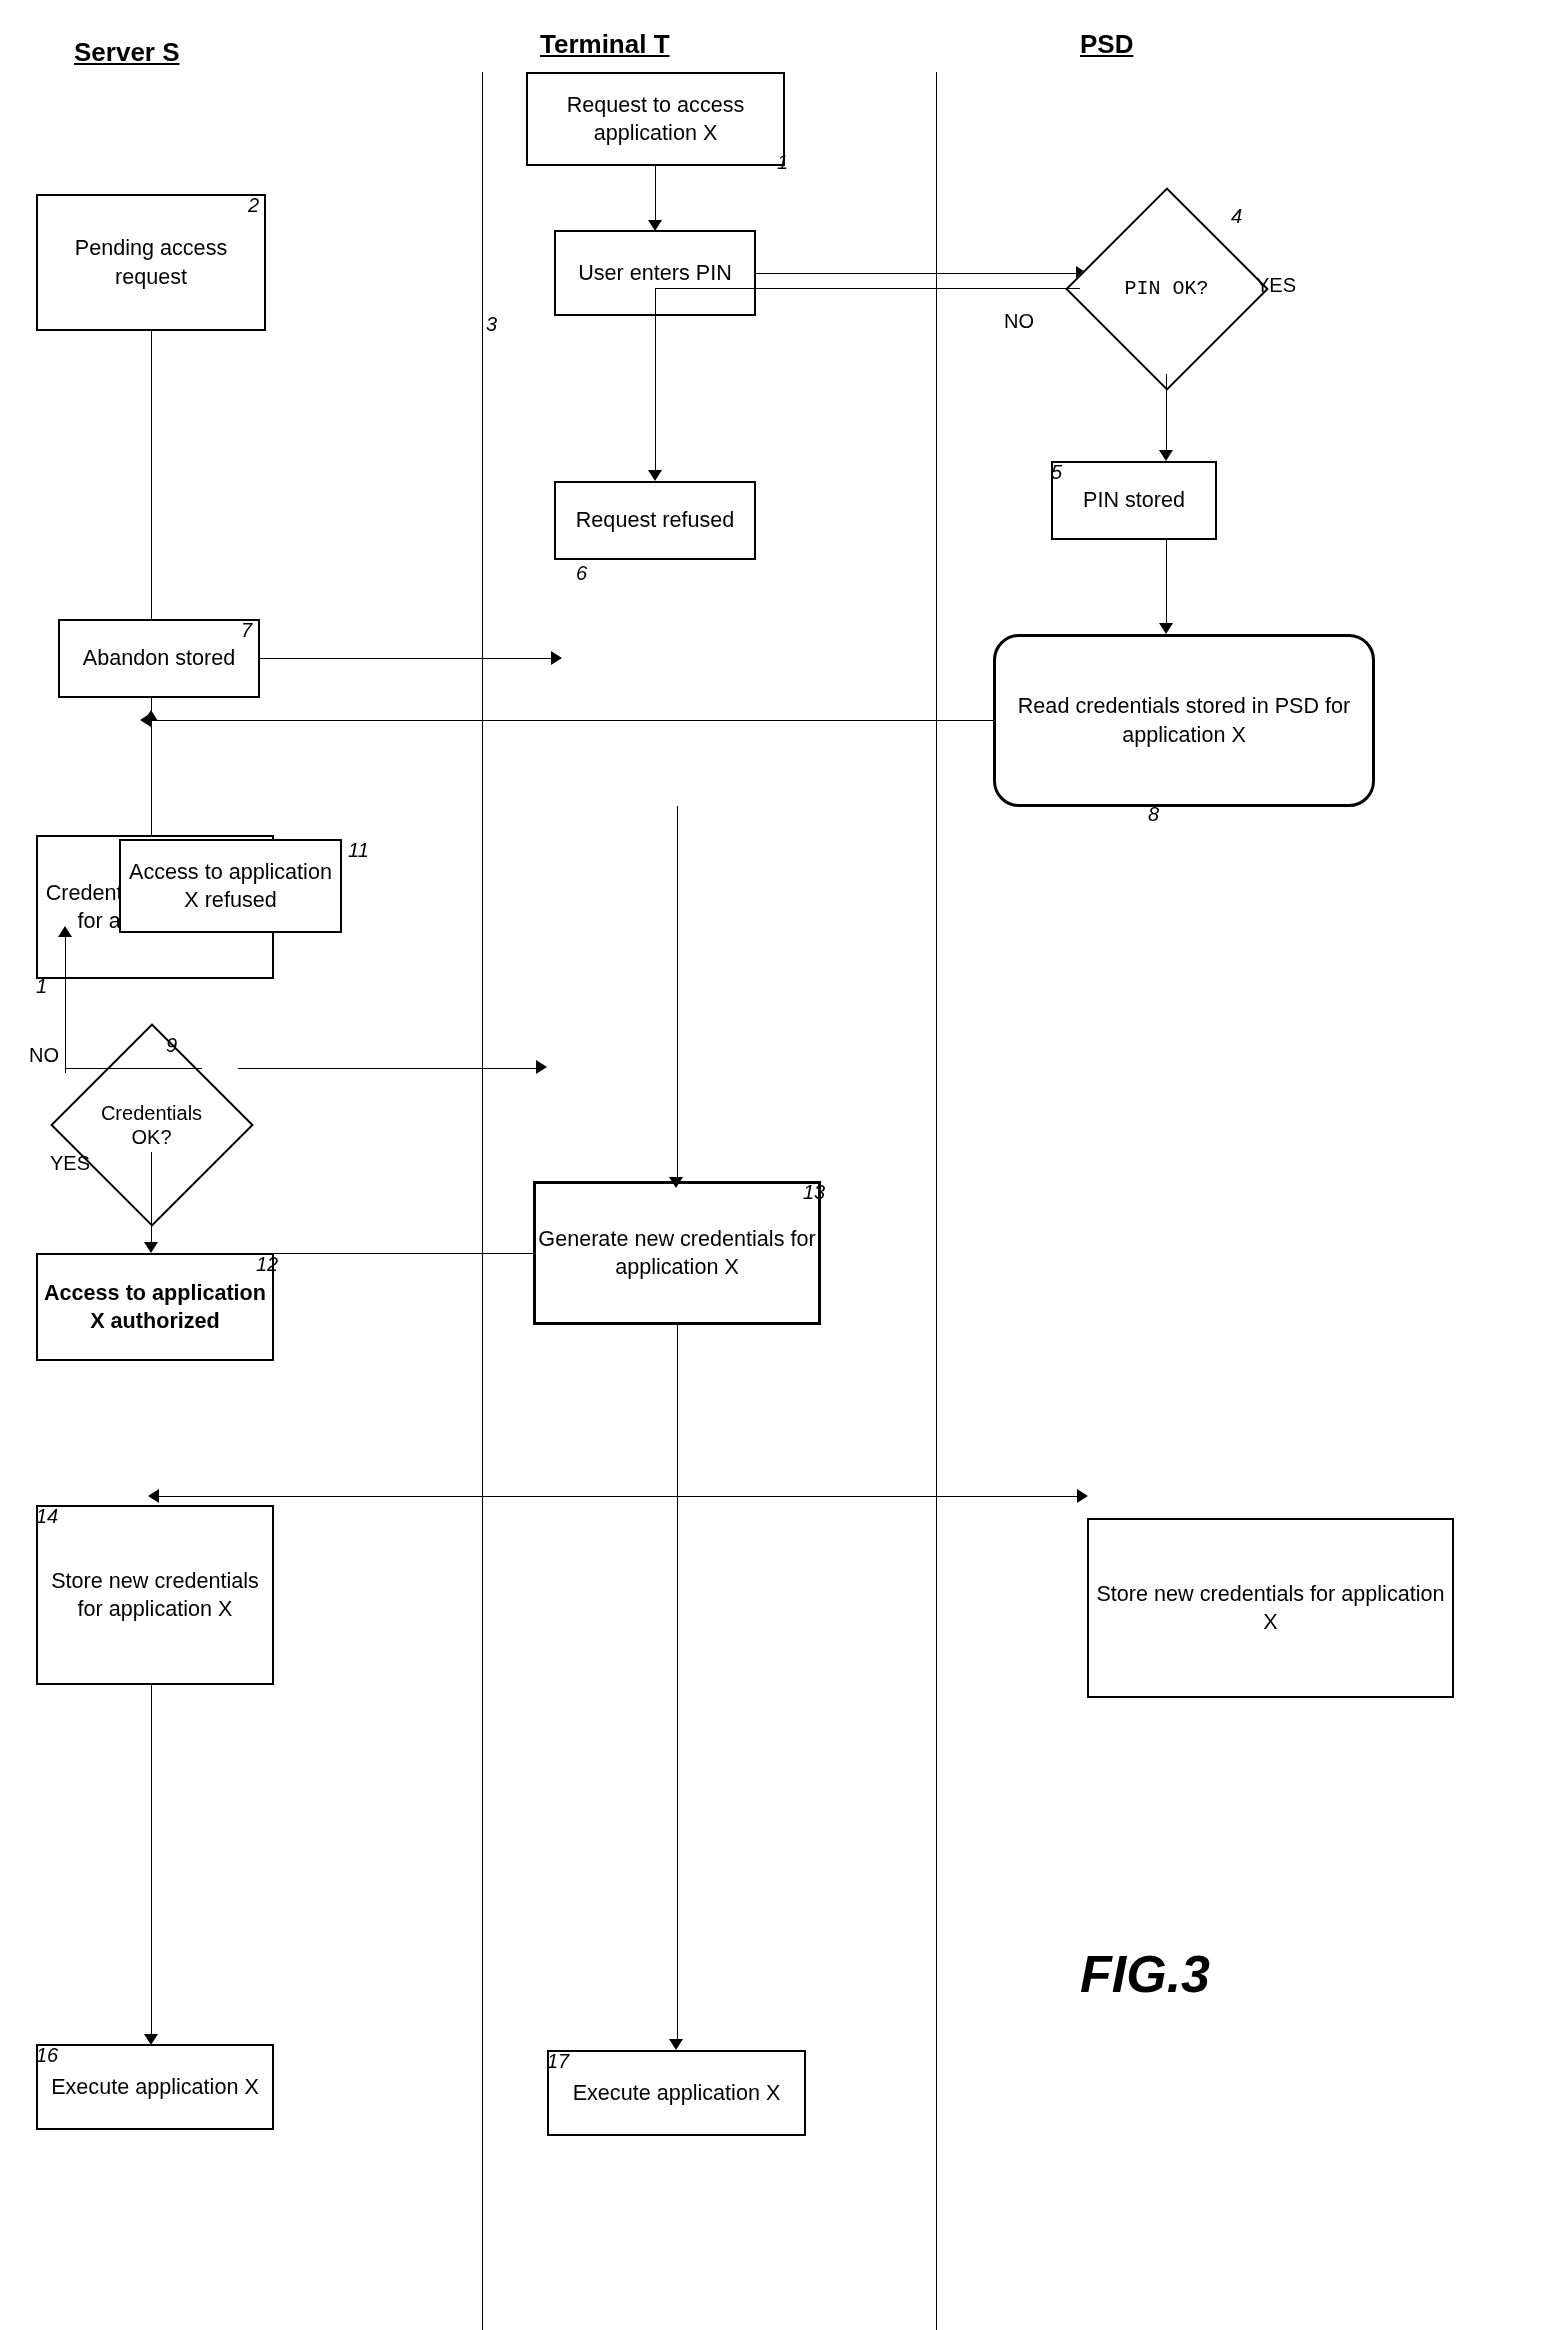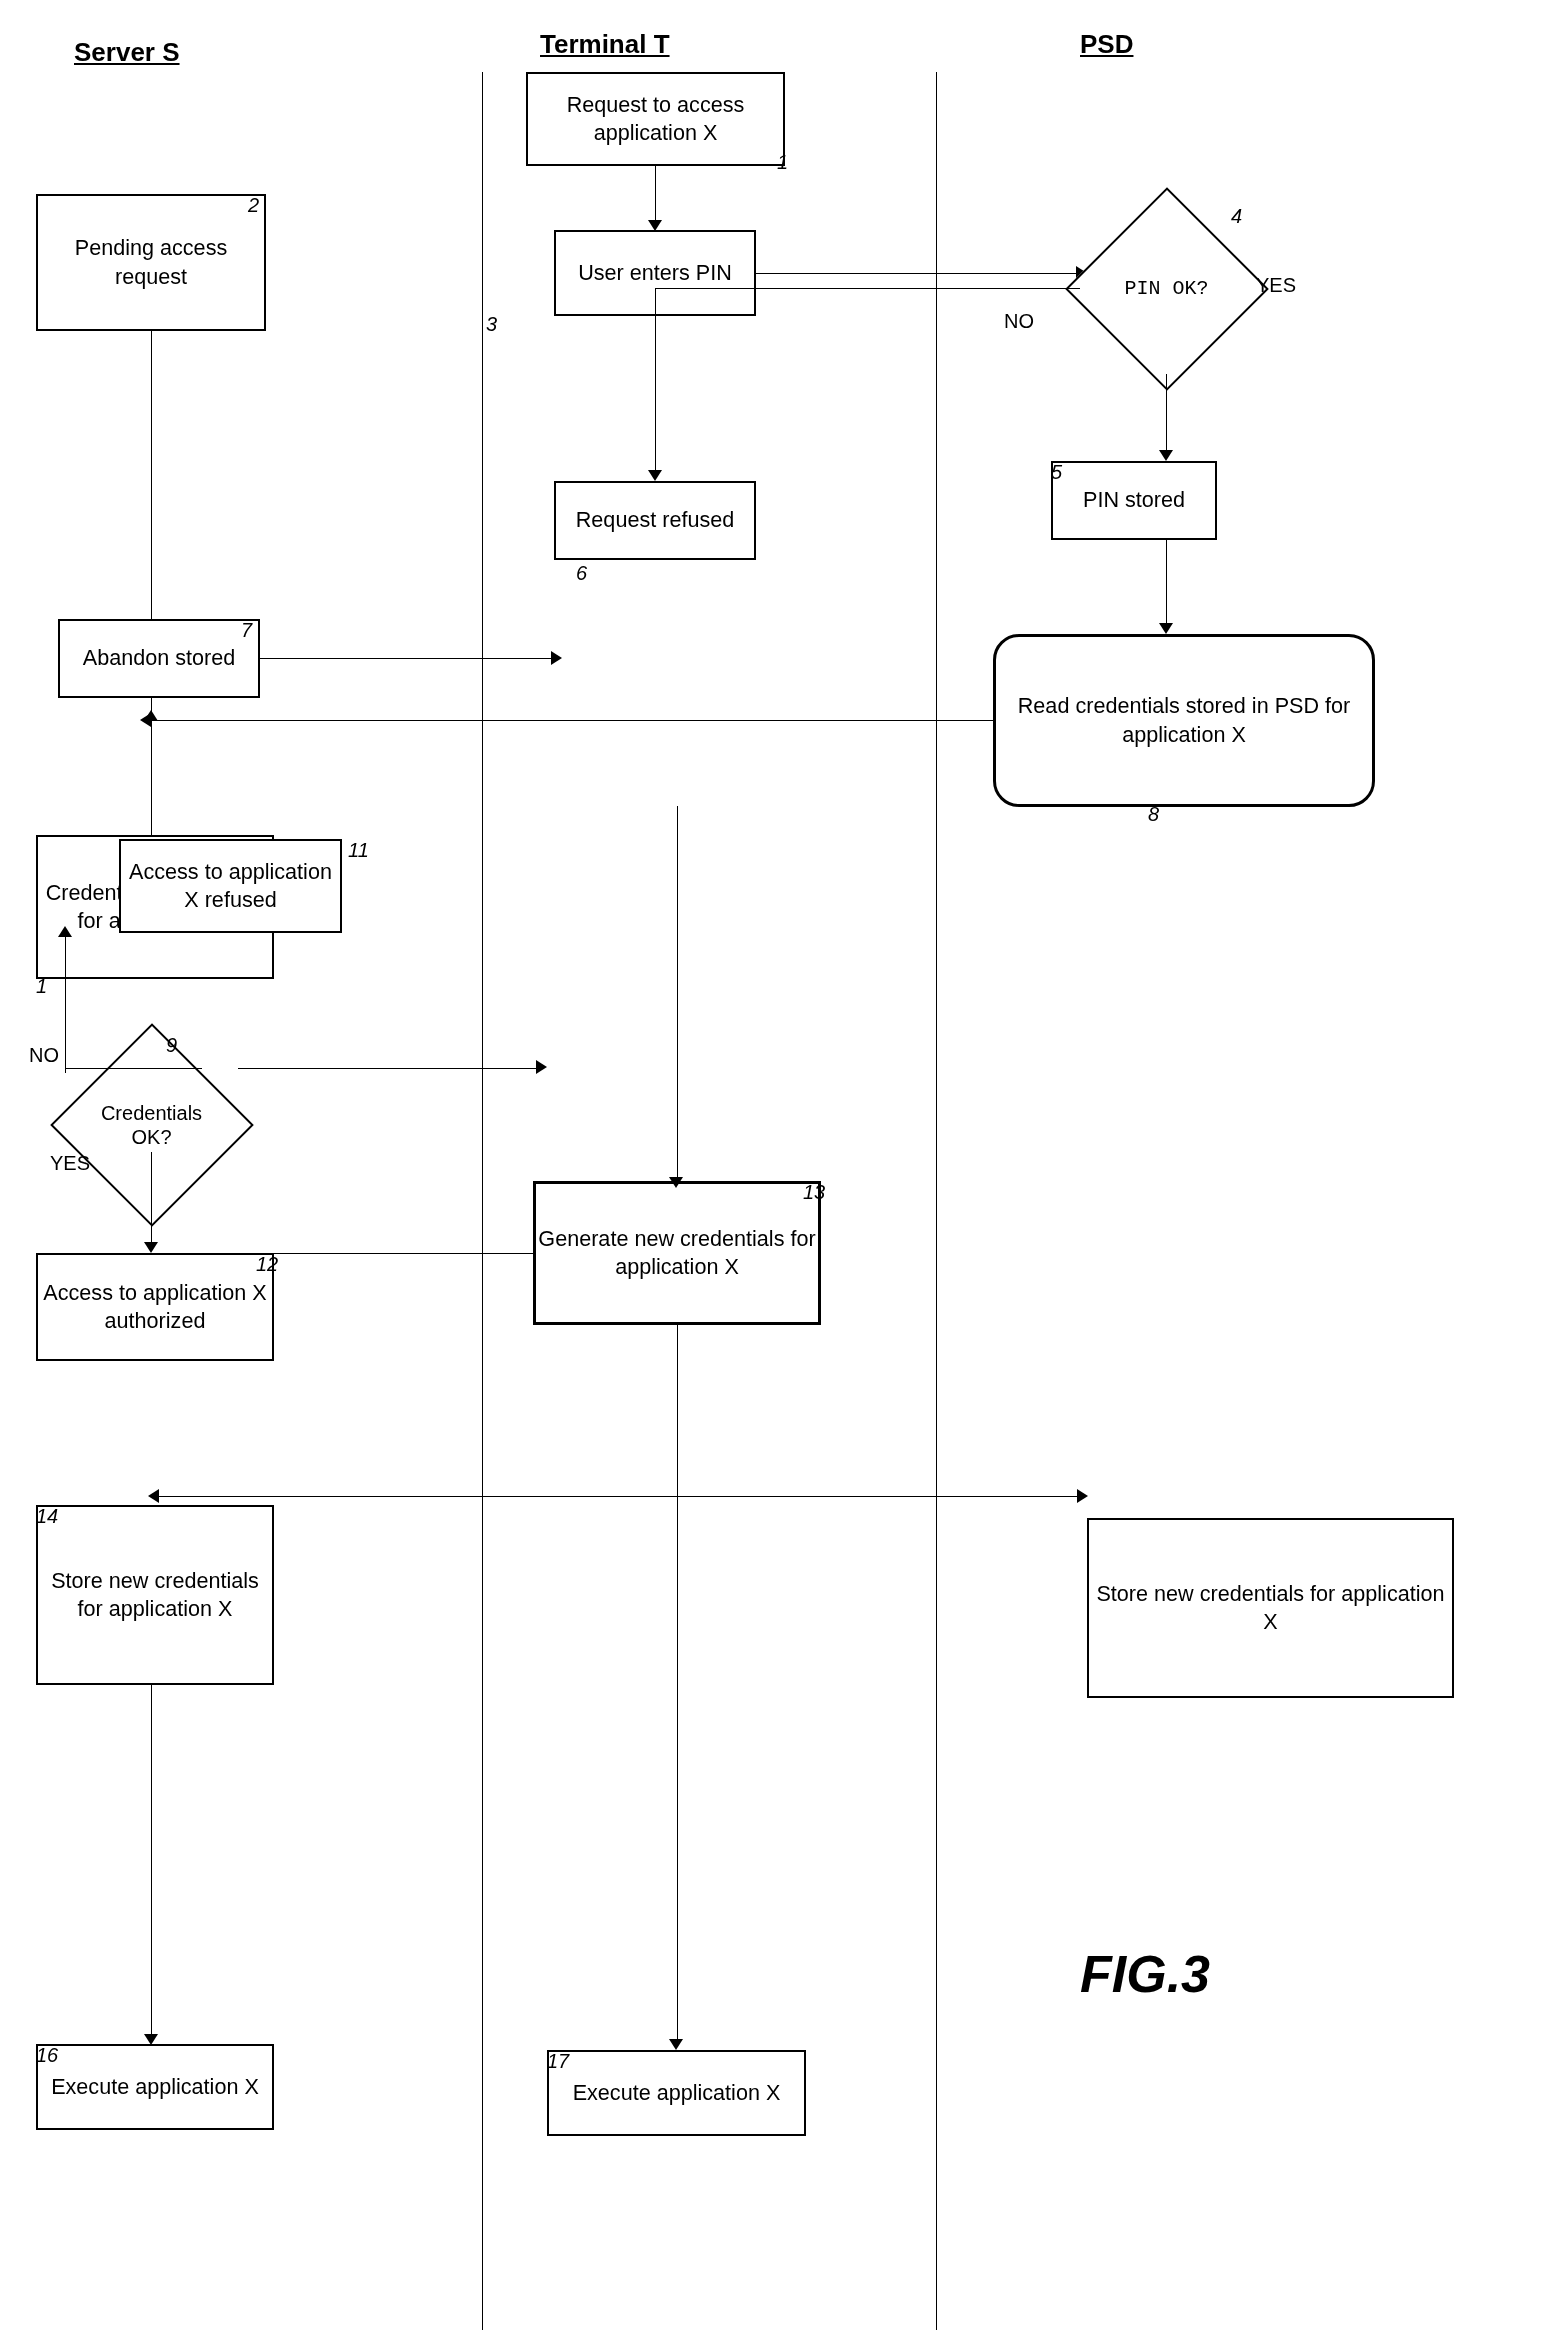--- a/index.html
+++ b/index.html
@@ -262,21 +262,21 @@
 
   <div class="box" style="left: 119px; top: 839px; width: 223px; height: 94px;">Access to
 application X
 refused</div>
 
   <div class="num-label" style="left: 328px; top: 839px; margin-left: 20px;">11</div>
 
   <div class="arrow arrow-v" style="left: 151px; top: 1152px; height: 94px;"></div>
   <div class="arrowhead-down" style="left: 144px; top: 1242px;"></div>
 
-  <div class="box" style="left: 36px; top: 1253px; width: 238px; height: 108px;">Access to application
+  <div class="box" style="left: 36px; top: 1253px; width: 238px; height: 108px; font-weight: bold;">Access to application
 X authorized</div>
 
   <div class="num-label" style="left: 256px; top: 1253px;">12</div>
 
   <div class="box thick" style="left: 533px; top: 1181px; width: 288px; height: 144px;">Generate new
 credentials for
 application X</div>
 
   <div class="num-label" style="left: 803px; top: 1181px;">13</div>
 

